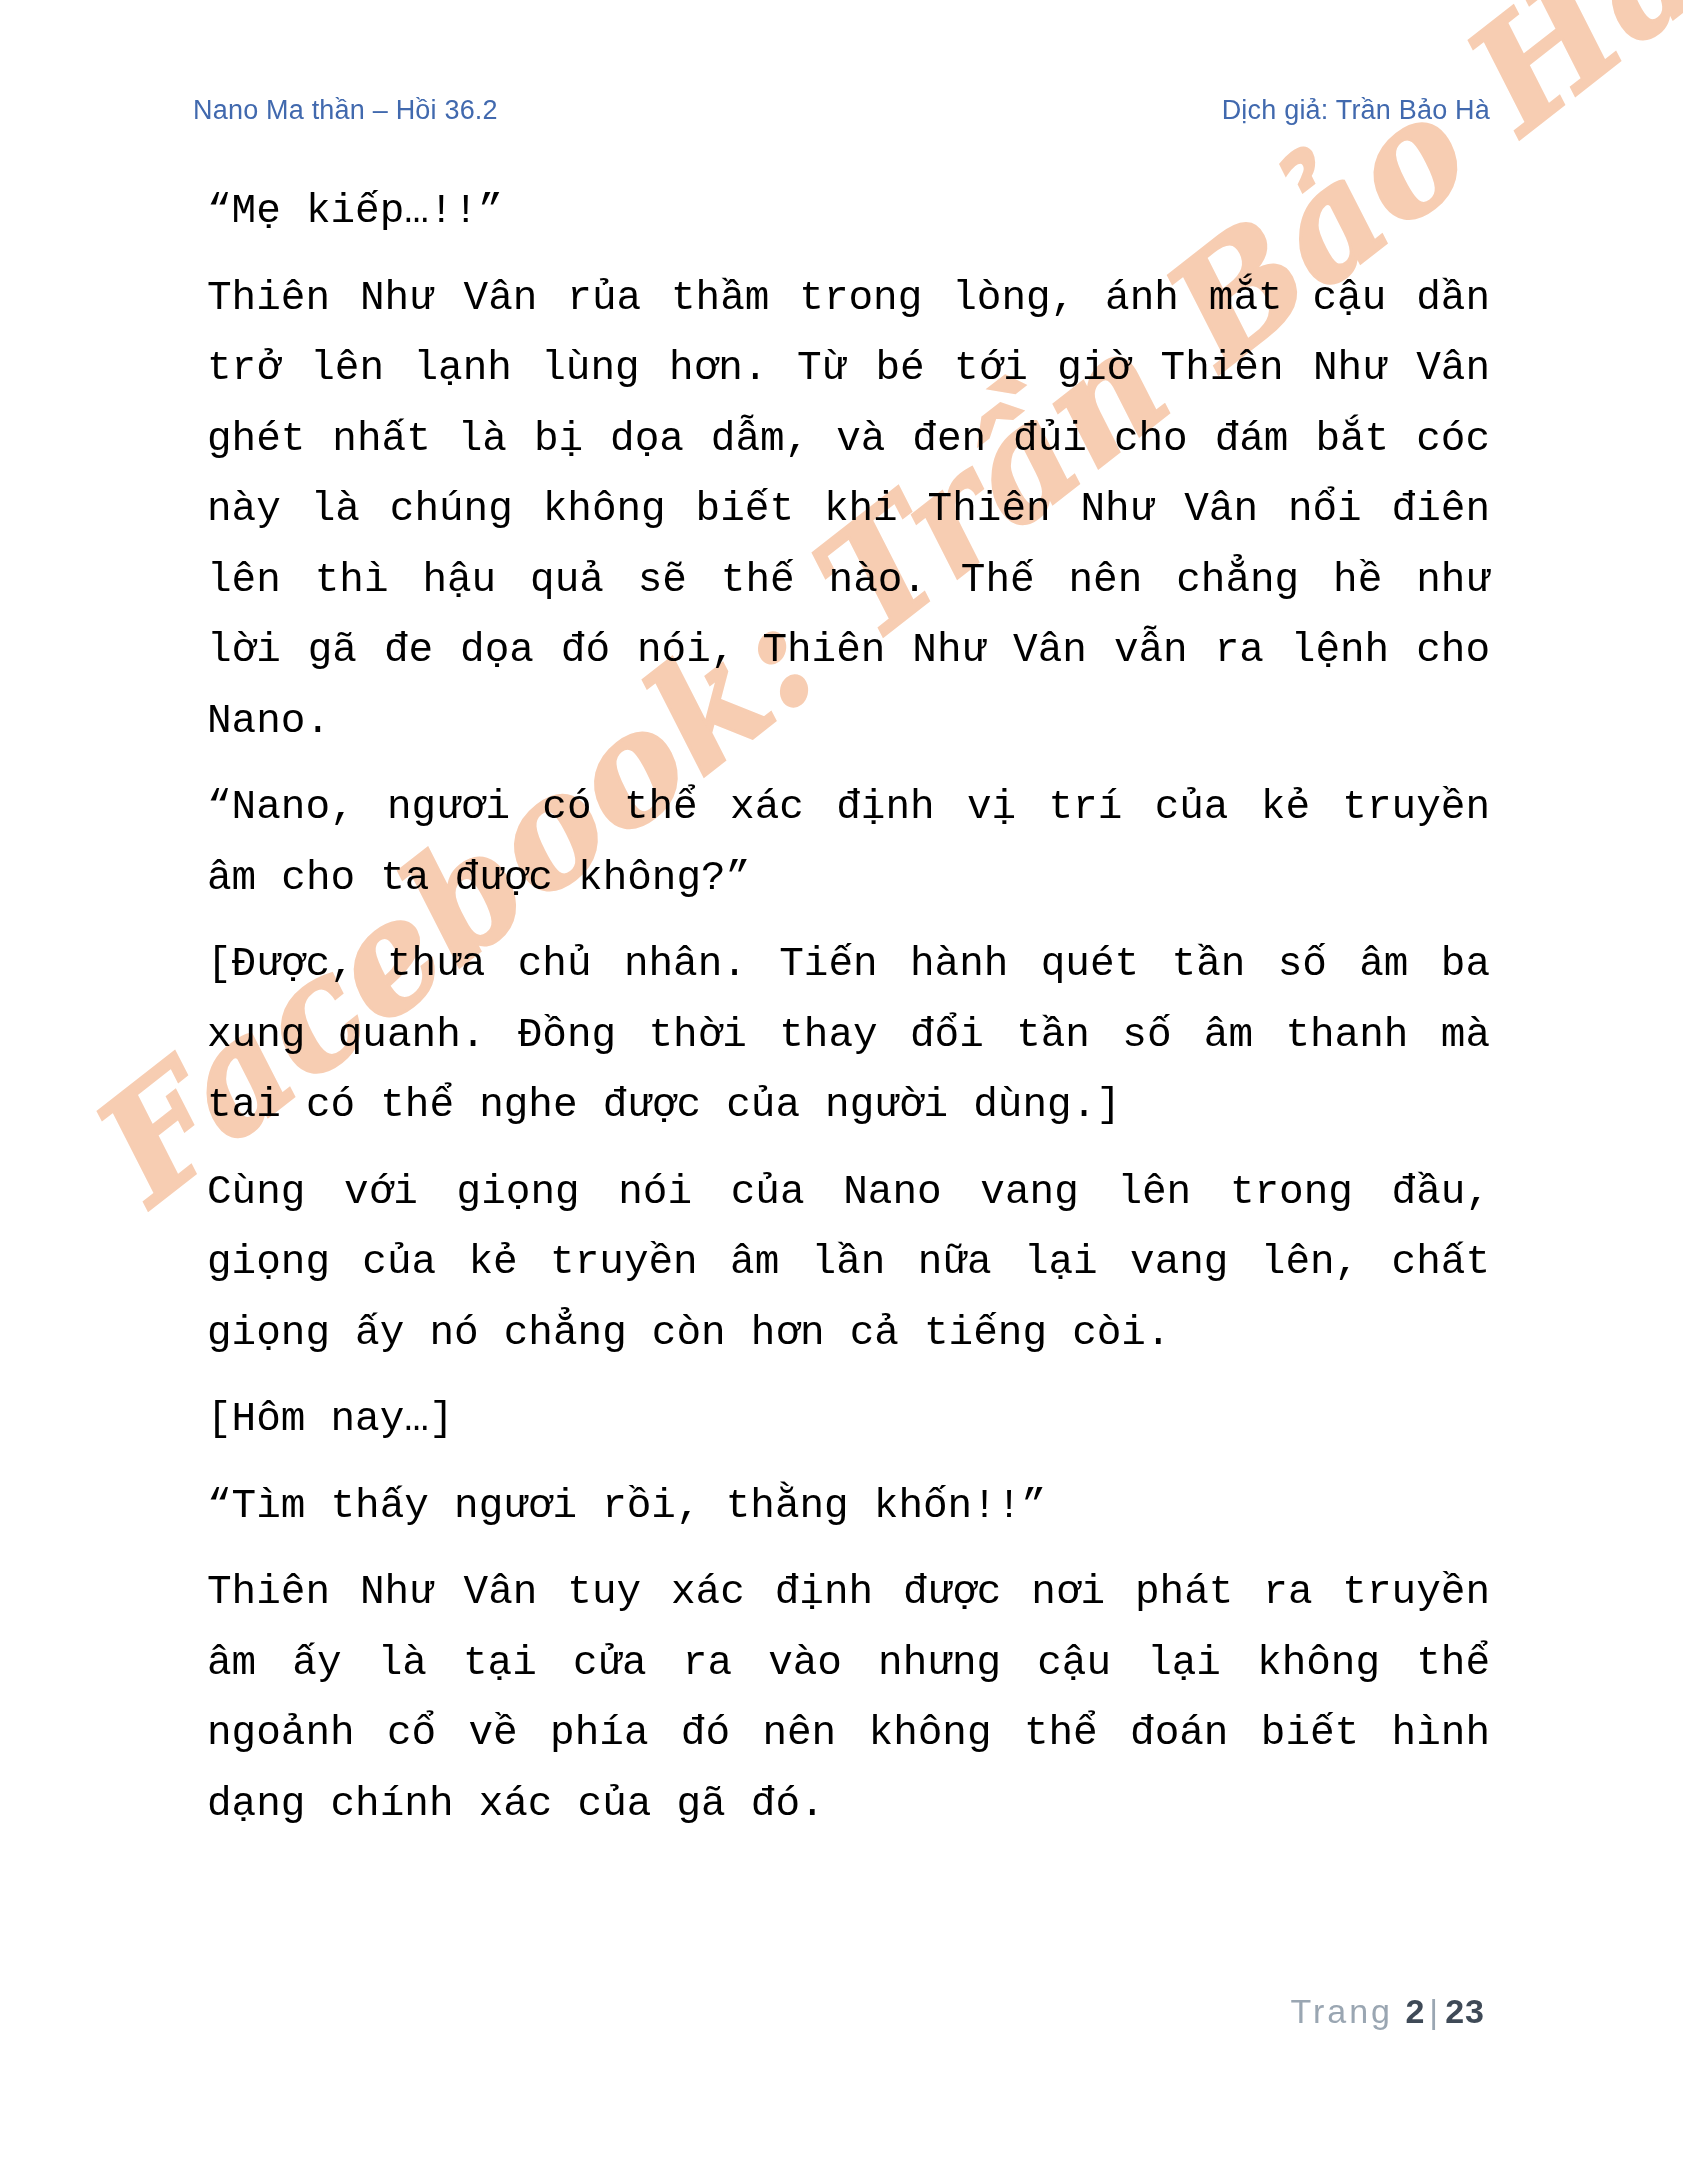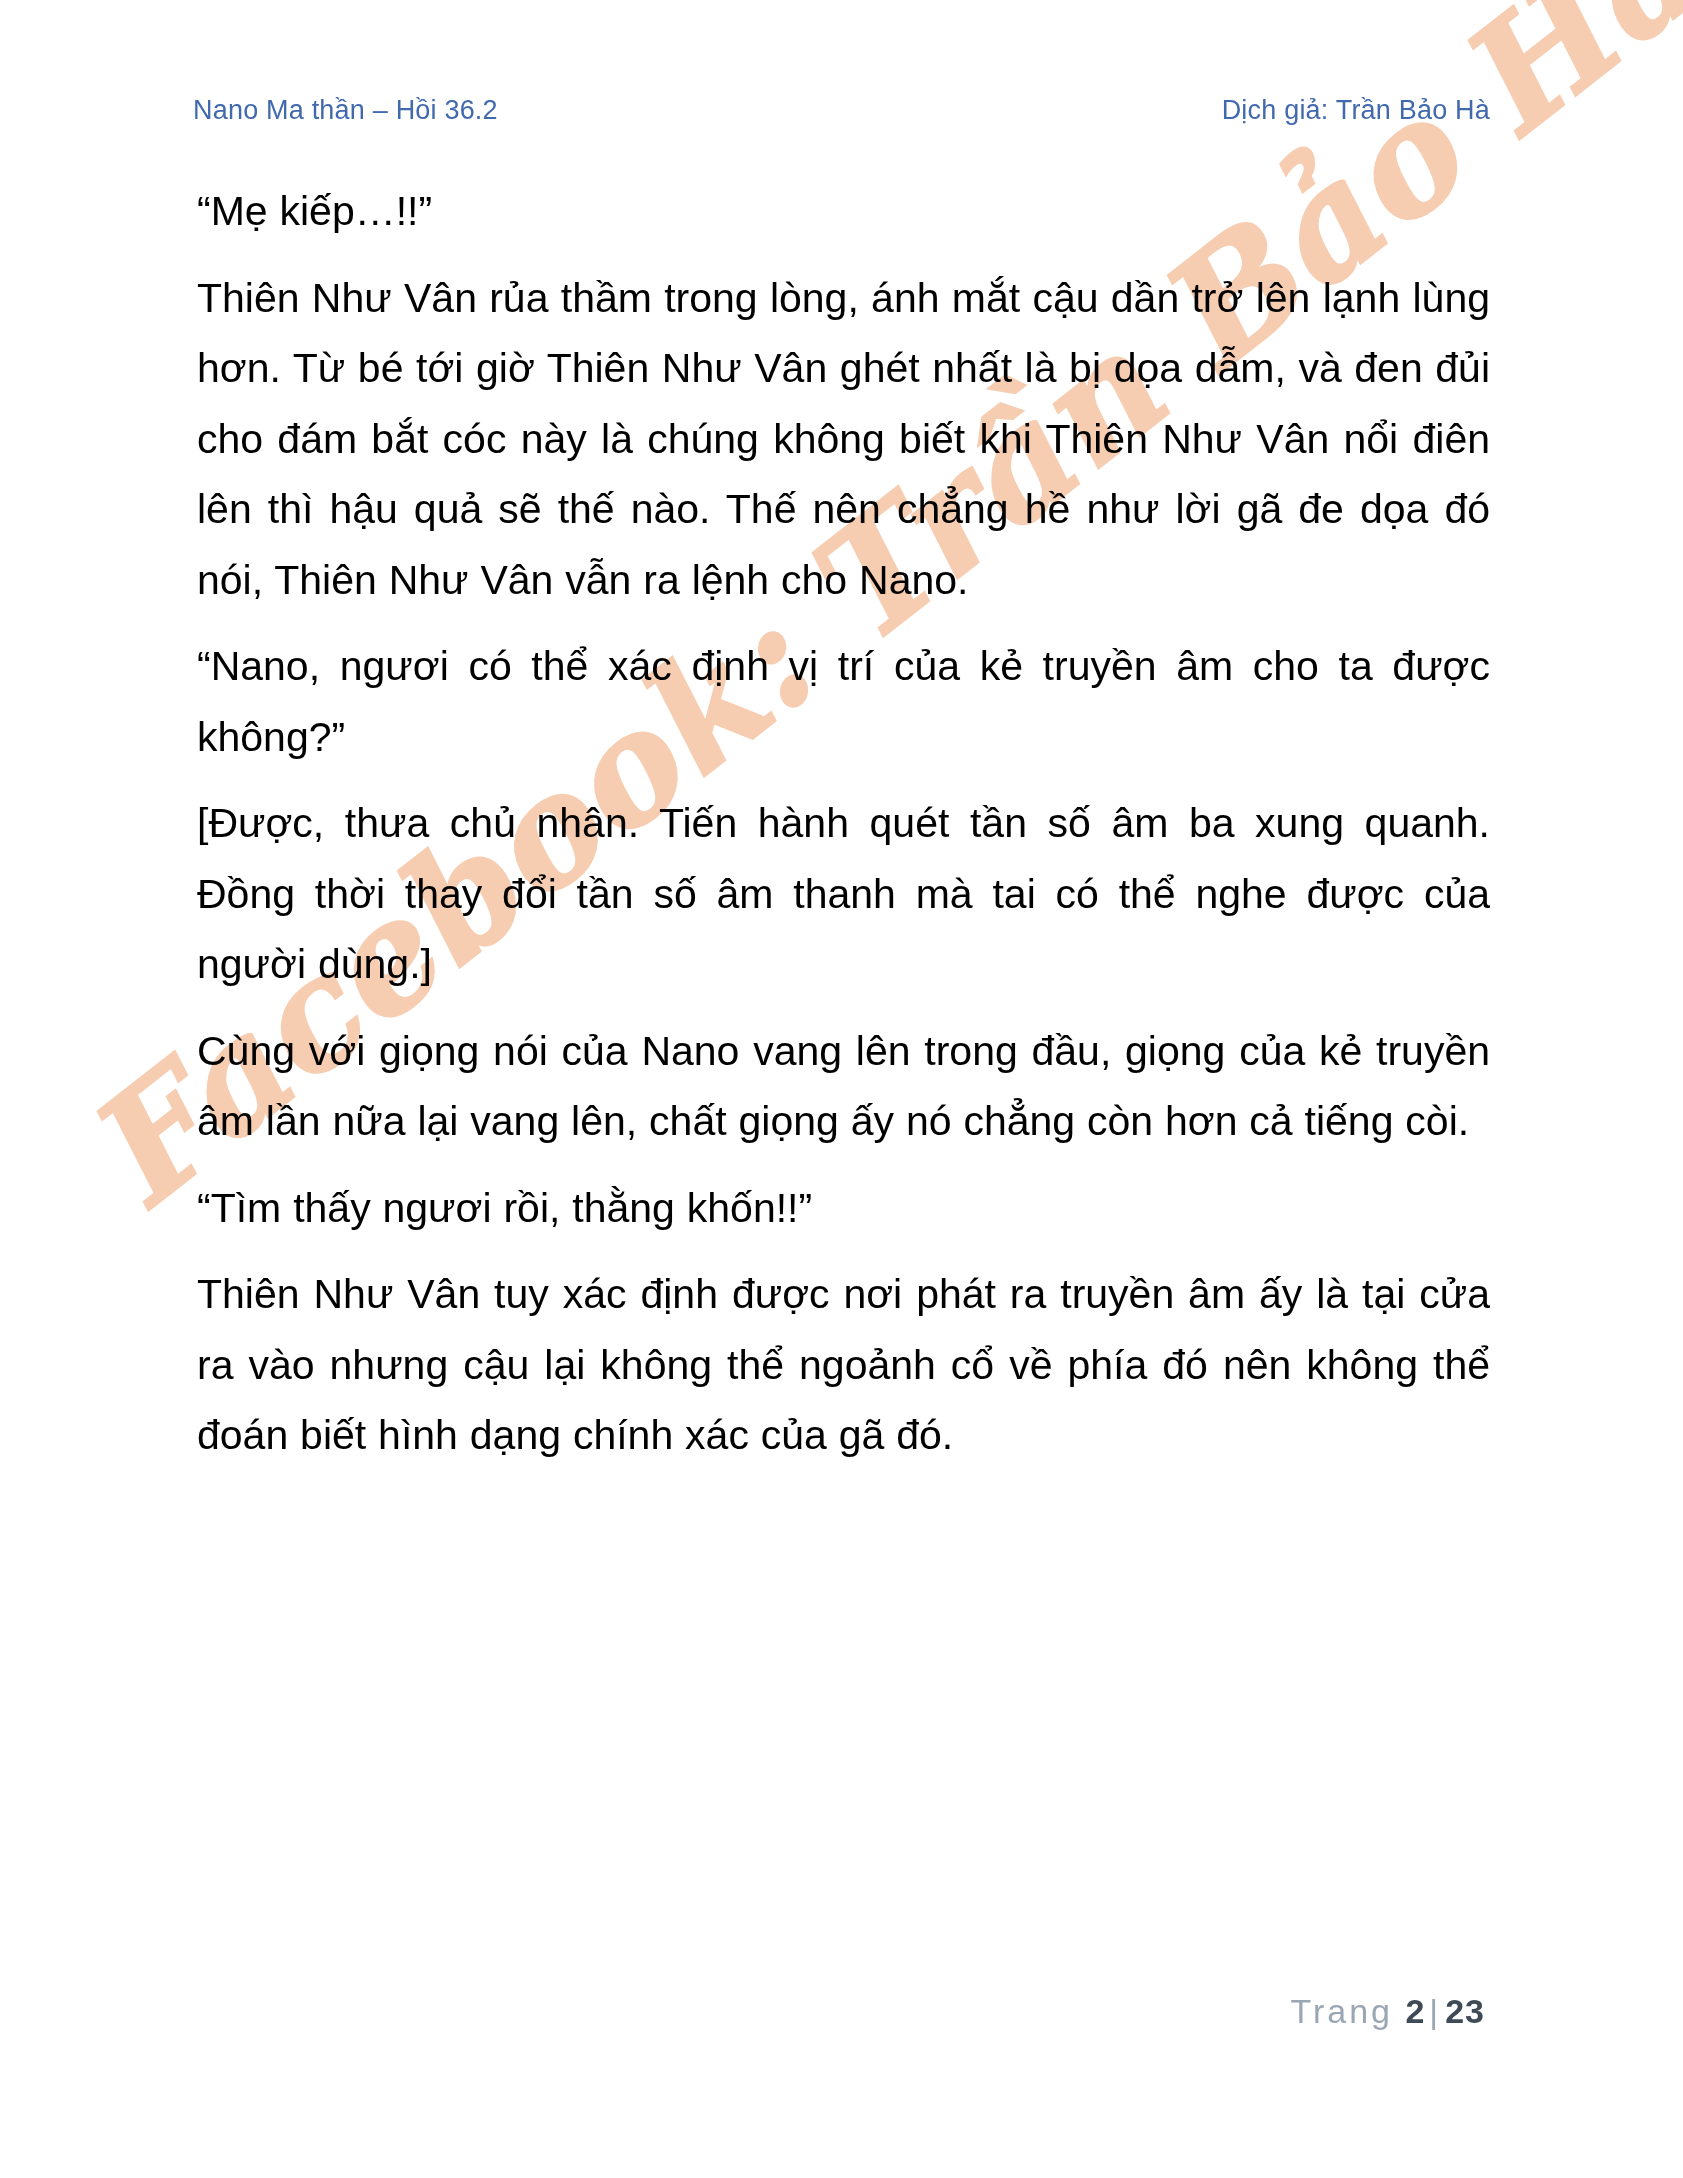--- a/index.html
+++ b/index.html
@@ -73,25 +73,25 @@
   }
 
   
   .doc-body {
     position: absolute;
     left: 193px;
     top: 176px;
     width: 1297px;
   }
   .para {
-    font-family: Liberation Sans, sans-serif;
+    font-family: Liberation Mono, monospace;
     font-size: 41px;
     line-height: 1.72;
     color: #000000;
-    margin: 0 0 16px 4px;
+    margin: 0 0 16px 14px;
     text-align: justify;
     text-justify: inter-word;
     word-spacing: 0.5px;
   }
   .para.last-left {
     text-align: left;
   }
 
   
   .doc-footer {
@@ -132,20 +132,21 @@
       <span class="left">Nano Ma thần – Hồi 36.2</span>
       <span class="right">Dịch giả: Trần Bảo Hà</span>
     </div>
 
     <div class="doc-body">
       <p class="para">“Mẹ kiếp…!!”</p>
       <p class="para">Thiên Như Vân rủa thầm trong lòng, ánh mắt cậu dần trở lên lạnh lùng hơn. Từ bé tới giờ Thiên Như Vân ghét nhất là bị dọa dẫm, và đen đủi cho đám bắt cóc này là chúng không biết khi Thiên Như Vân nổi điên lên thì hậu quả sẽ thế nào. Thế nên chẳng hề như lời gã đe dọa đó nói, Thiên Như Vân vẫn ra lệnh cho Nano.</p>
       <p class="para">“Nano, ngươi có thể xác định vị trí của kẻ truyền âm cho ta được không?”</p>
       <p class="para">[Được, thưa chủ nhân. Tiến hành quét tần số âm ba xung quanh. Đồng thời thay đổi tần số âm thanh mà tai có thể nghe được của người dùng.]</p>
       <p class="para">Cùng với giọng nói của Nano vang lên trong đầu, giọng của kẻ truyền âm lần nữa lại vang lên, chất giọng ấy nó chẳng còn hơn cả tiếng còi.</p>
+      <p class="para last-left">[Hôm nay…]</p>
       <p class="para last-left">“Tìm thấy ngươi rồi, thằng khốn!!”</p>
       <p class="para">Thiên Như Vân tuy xác định được nơi phát ra truyền âm ấy là tại cửa ra vào nhưng cậu lại không thể ngoảnh cổ về phía đó nên không thể đoán biết hình dạng chính xác của gã đó.</p>
     </div>
 
     <div class="doc-footer">
       <span class="footer-word">Trang</span>
       <span class="footer-nums">2</span><span class="footer-sep">|</span><span class="footer-nums">23</span>
     </div>
 
   </div>

